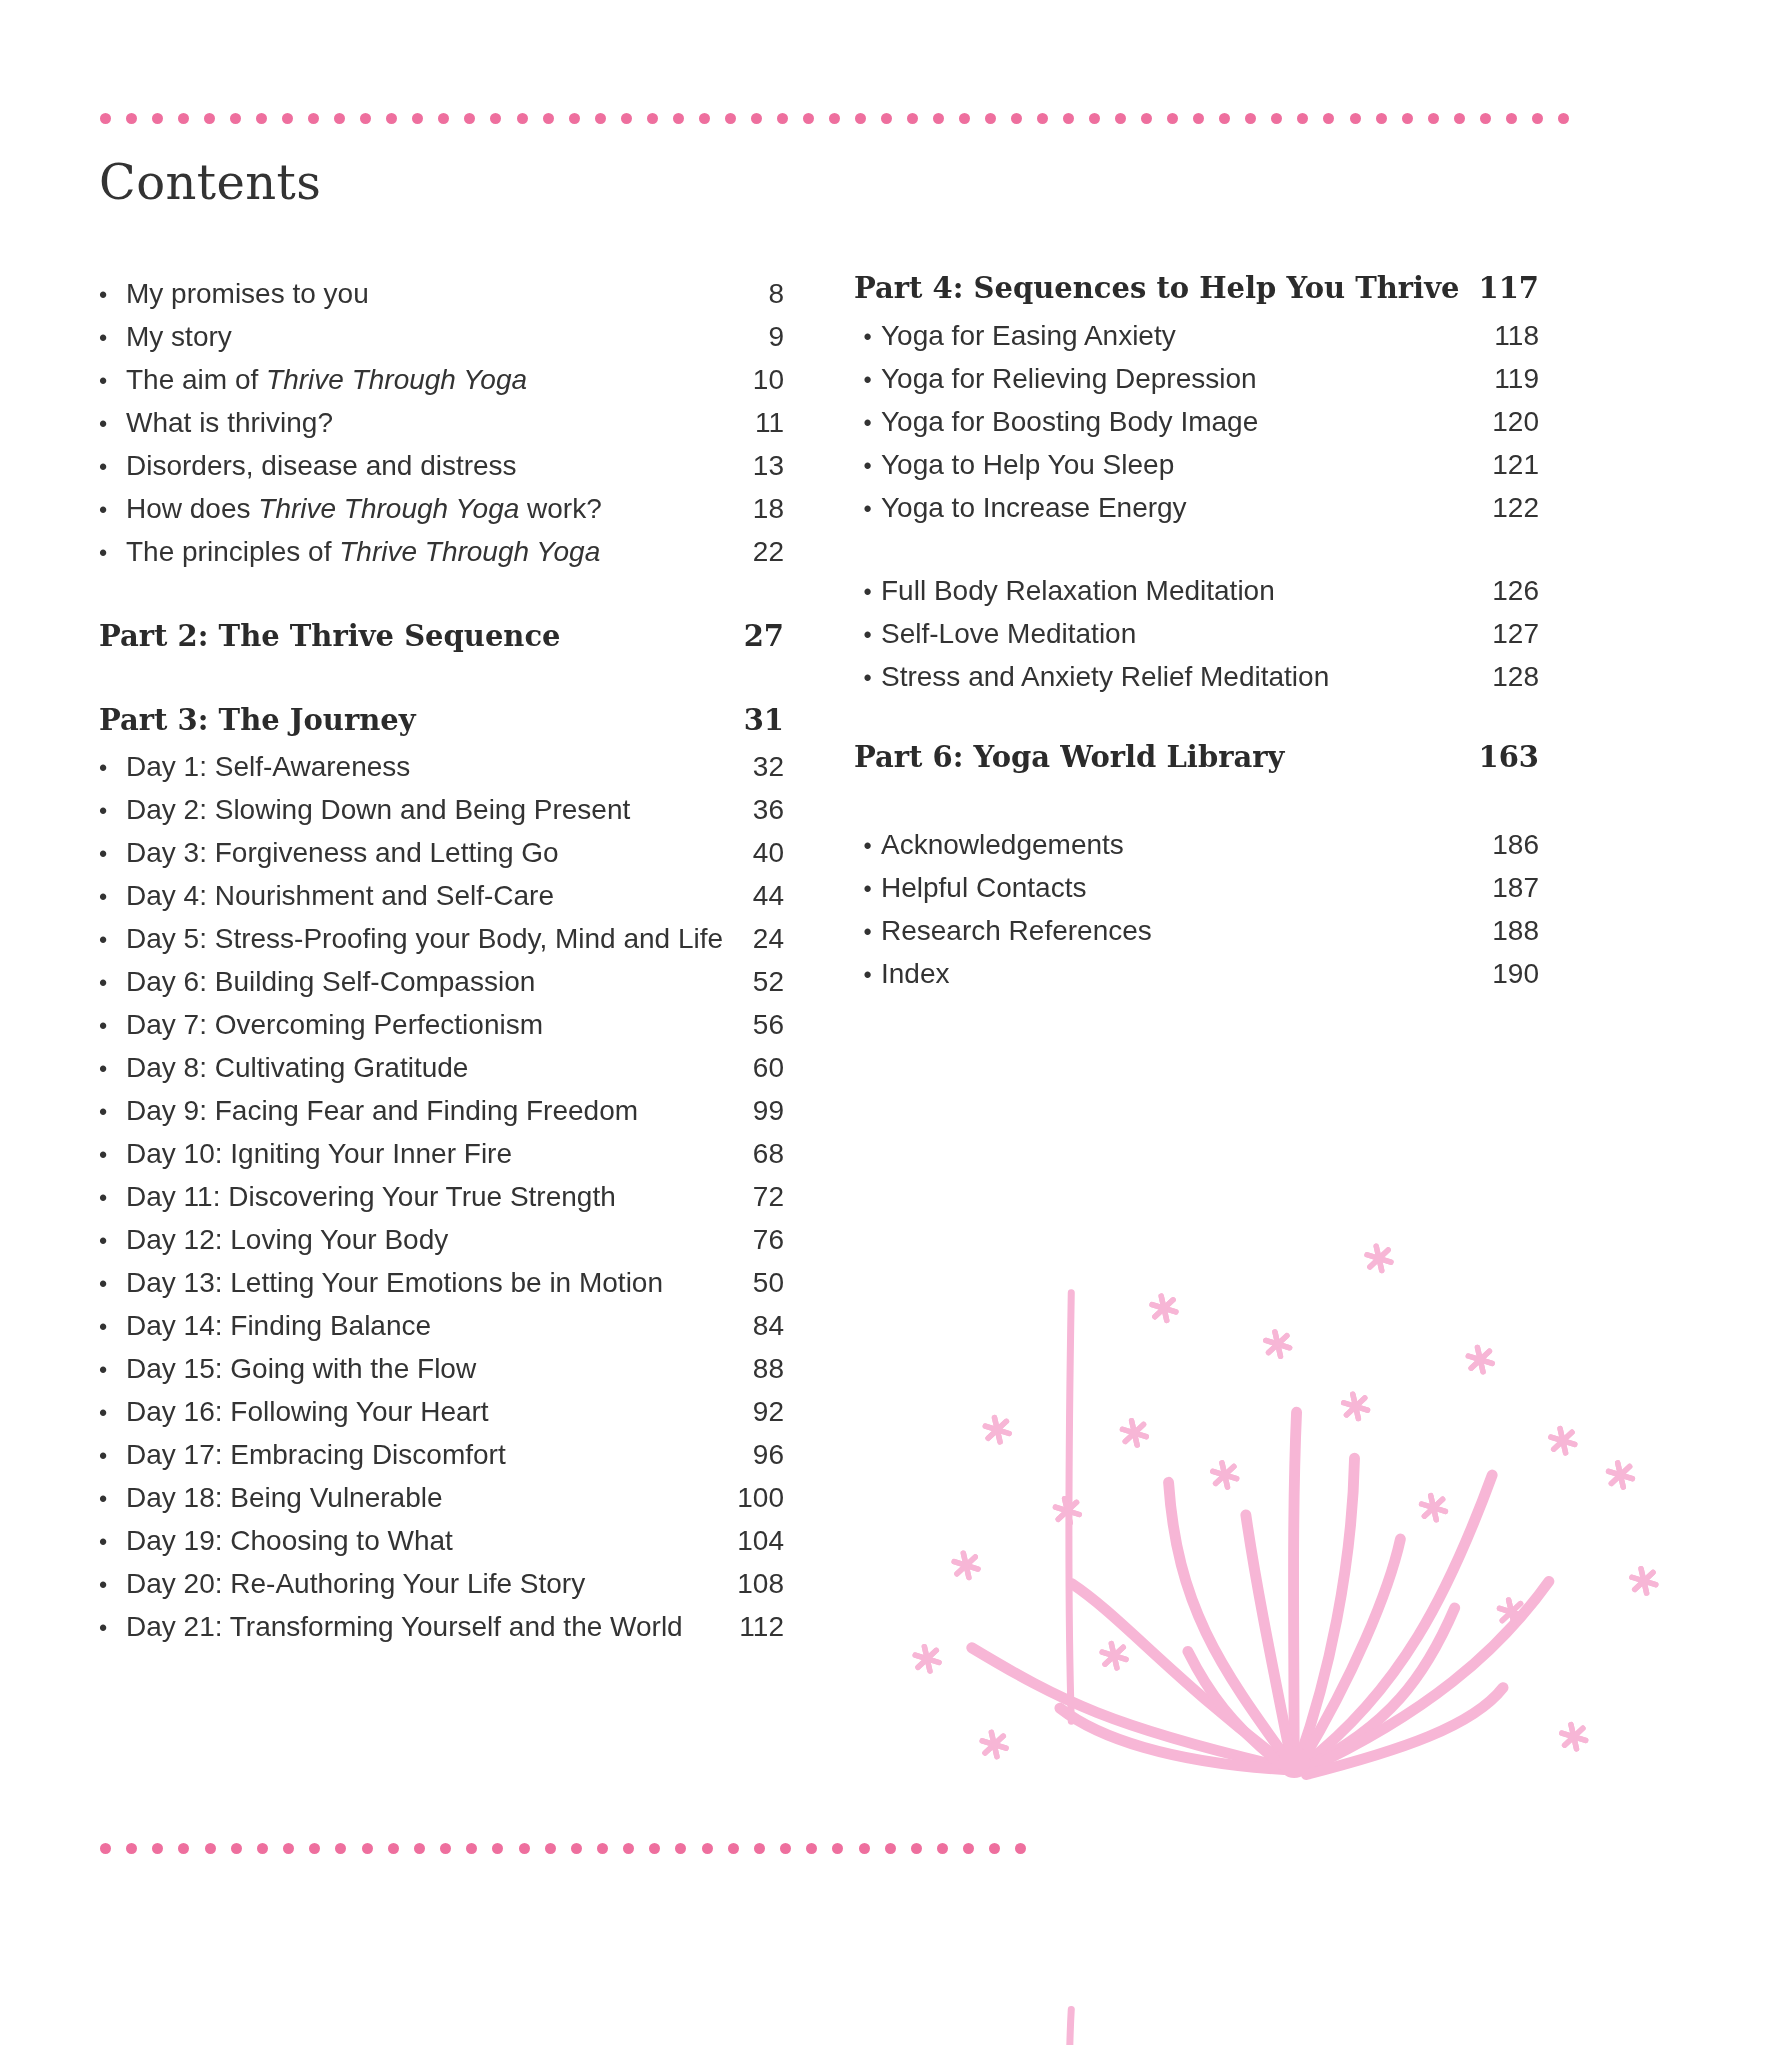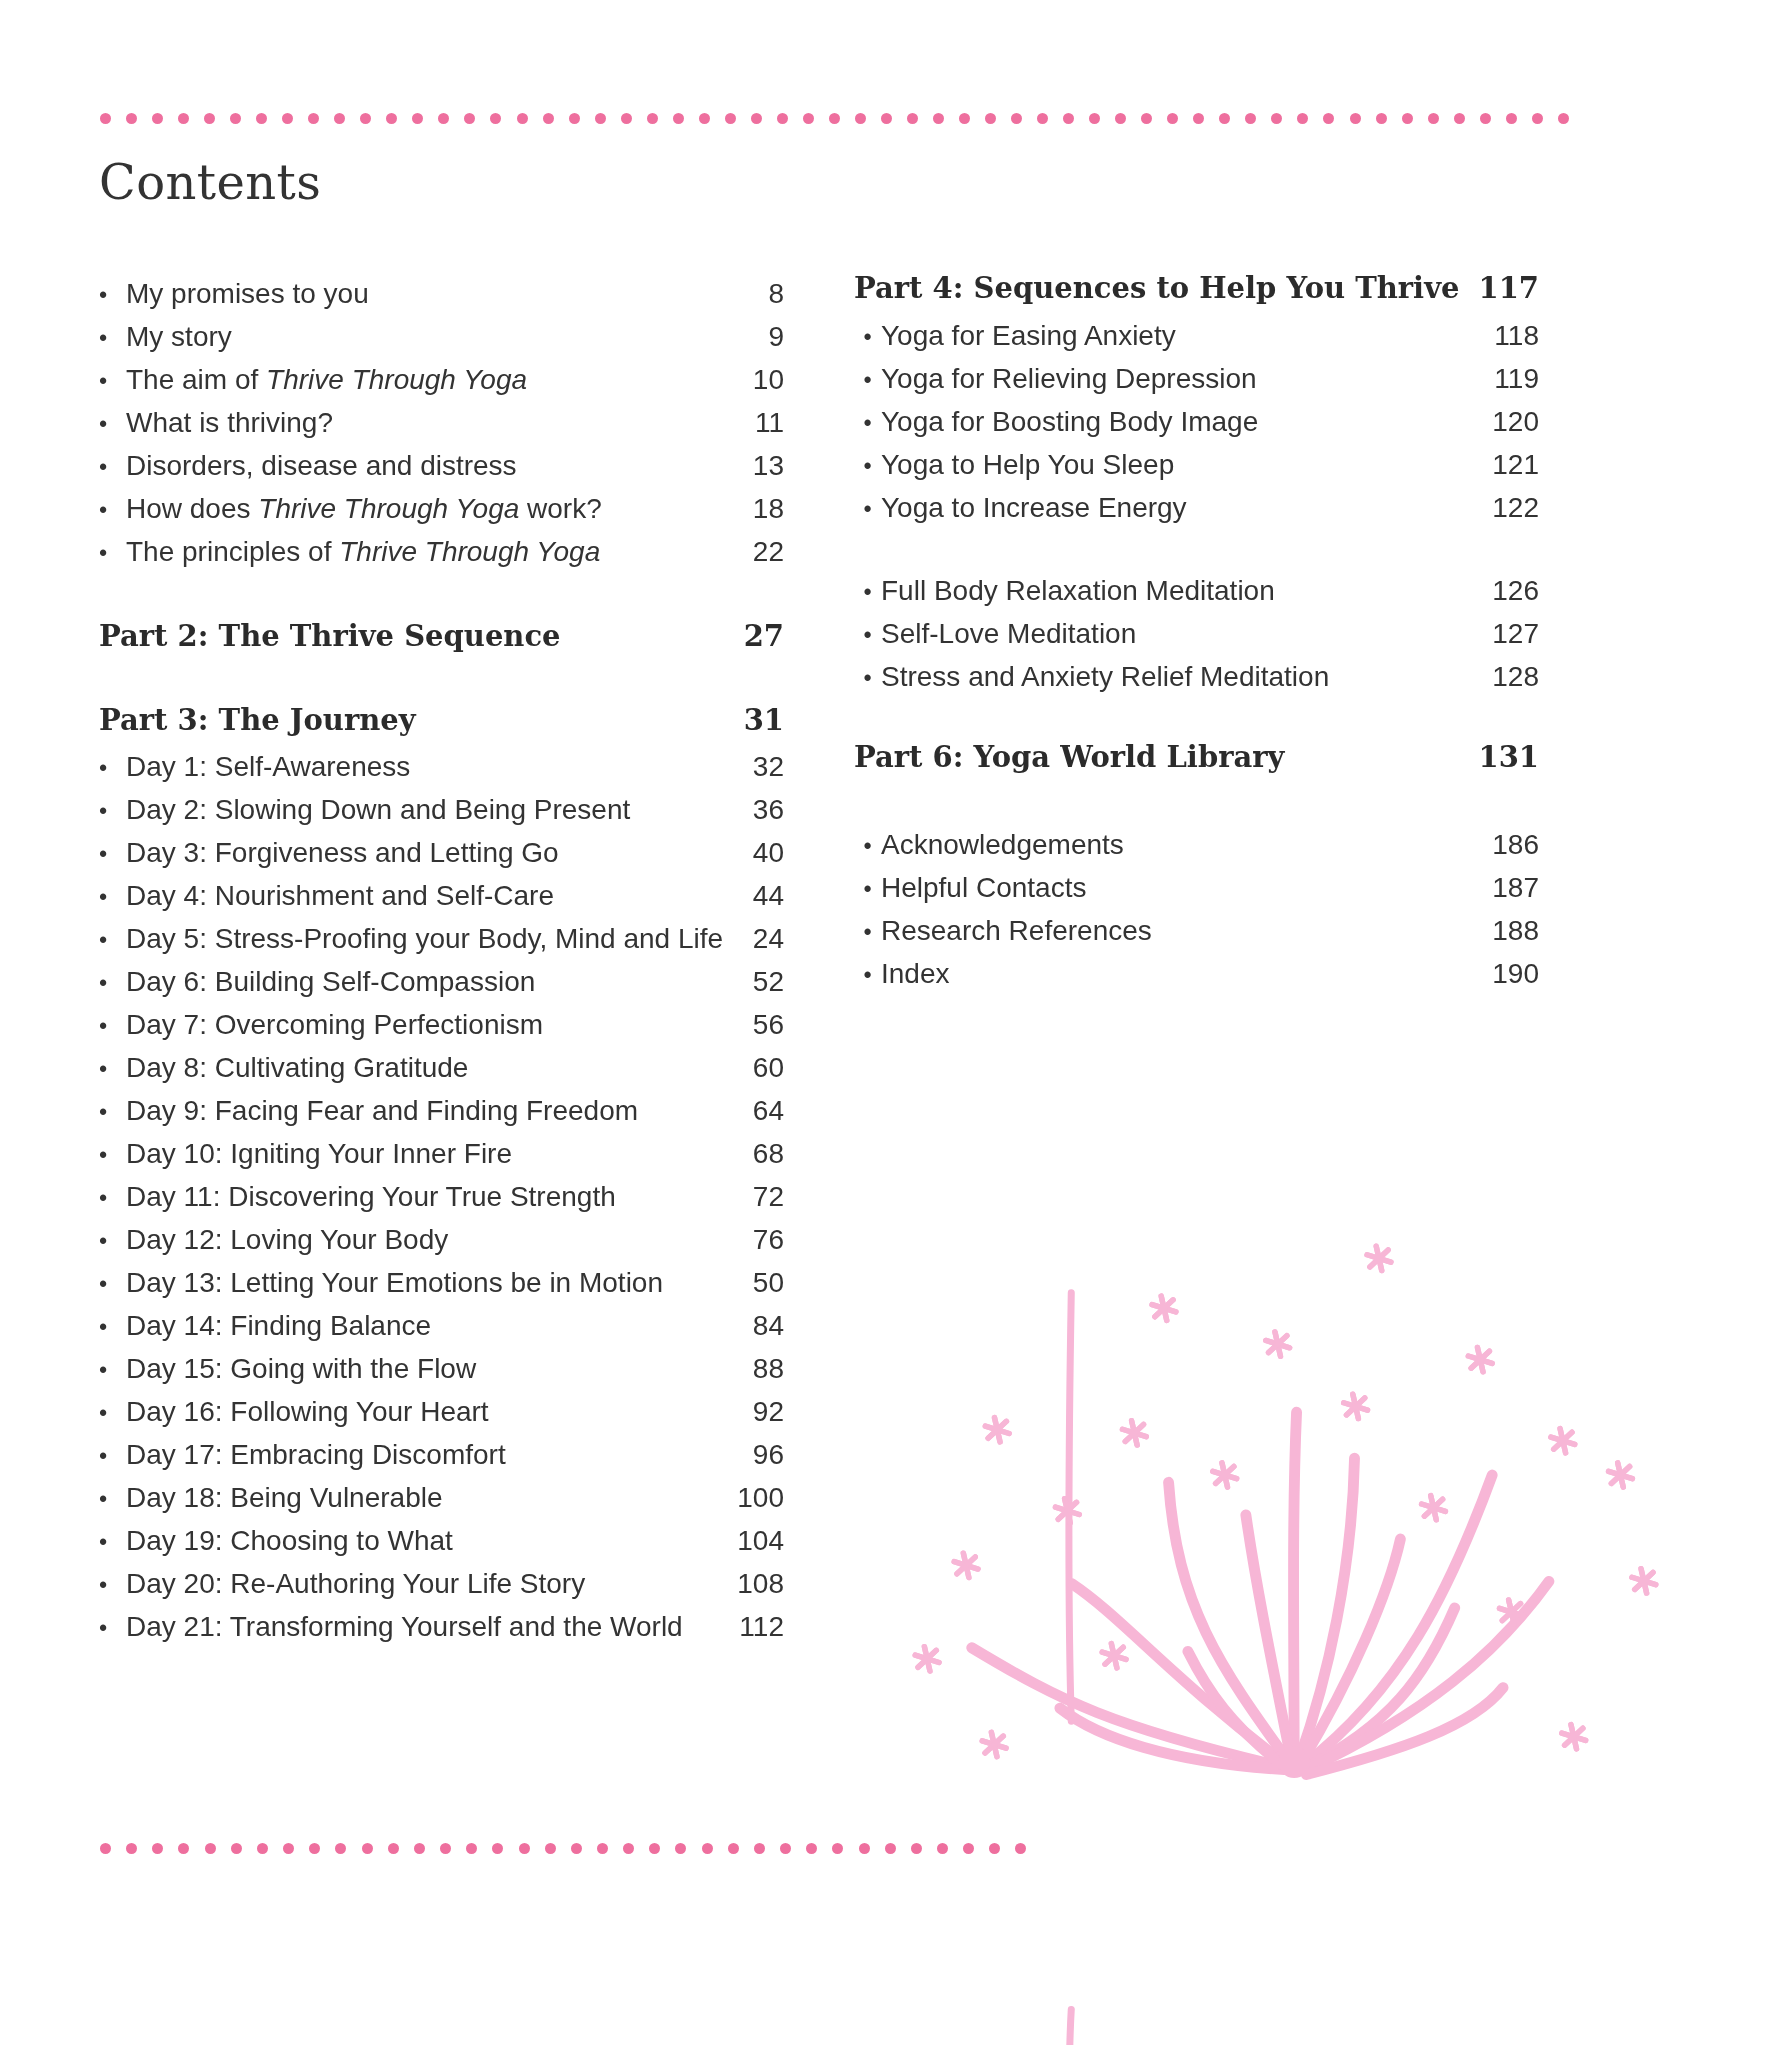--- a/index.html
+++ b/index.html
@@ -209,21 +209,21 @@
           <span class="bullet">•</span>
           <span>Day 8: Cultivating Gratitude</span>
         </span>
         <span>60</span>
       </li>
       <li class="entry">
         <span class="lbl">
           <span class="bullet">•</span>
           <span>Day 9: Facing Fear and Finding Freedom</span>
         </span>
-        <span>64</span>
+        <span>99</span>
       </li>
       <li class="entry">
         <span class="lbl">
           <span class="bullet">•</span>
           <span>Day 10: Igniting Your Inner Fire</span>
         </span>
         <span>68</span>
       </li>
       <li class="entry">
         <span class="lbl">
@@ -369,21 +369,21 @@
           <span class="bullet">•</span>
           <span>Stress and Anxiety Relief Meditation</span>
         </span>
         <span>128</span>
       </li>
     </ul>
 
   <div class="gap-md"></div>
   <div class="part">
     <span>Part 6: Yoga World Library</span>
-    <span>131</span>
+    <span>163</span>
   </div>
 
   <div class="gap-lg"></div>
   <ul class="entries" id="backList">
       <li class="entry">
         <span class="lbl">
           <span class="bullet">•</span>
           <span>Acknowledgements</span>
         </span>
         <span>186</span>

